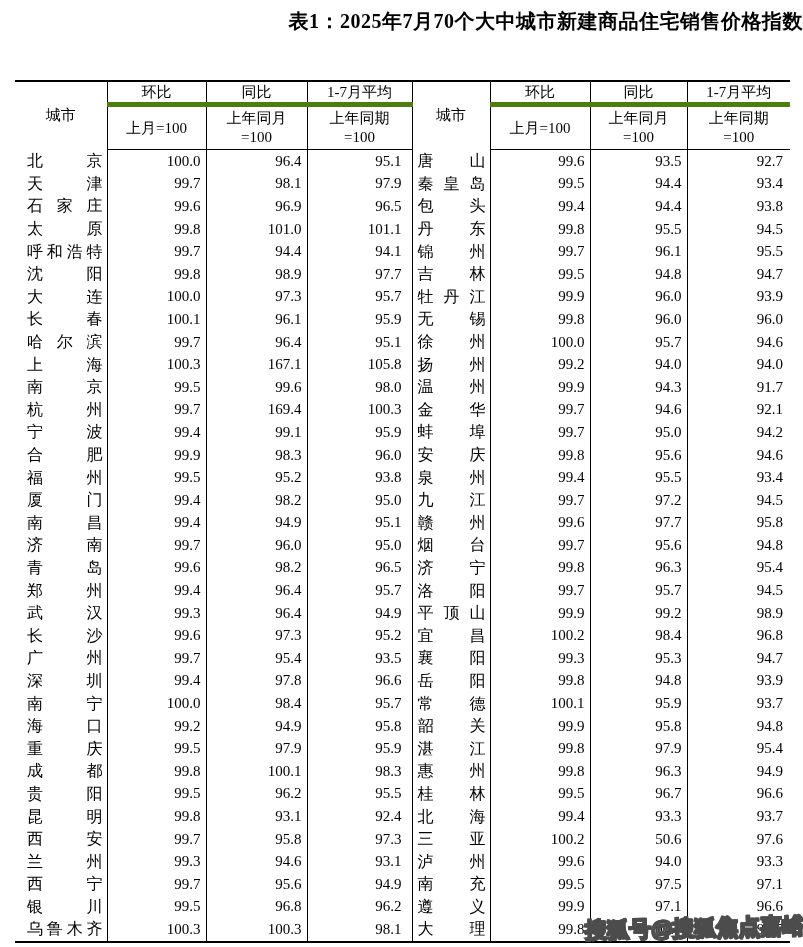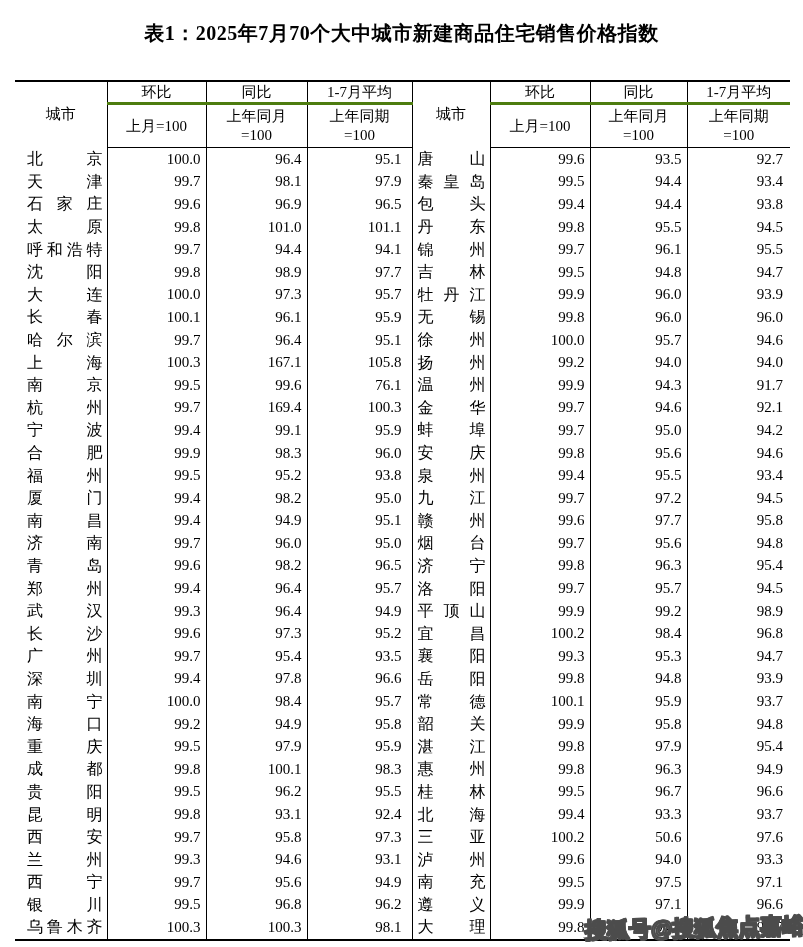--- a/index.html
+++ b/index.html
@@ -6,22 +6,22 @@
   body {
     width: 803px; height: 947px;
     background: #ffffff;
     position: relative;
     overflow: hidden;
     font-family: "Liberation Serif", "DejaVu Serif", serif;
     color: #000;
   }
   .title {
     position: absolute;
-    top: 20px; left: 0; width: 803px;
-    text-align: center;
+    top: 8px; left: 0; width: 803px;
+    text-align: right;
     font-size: 20px;
     font-weight: bold;
     letter-spacing: 0.5px;
   }
   table.pit {
     position: absolute;
     top: 80px; left: 15px;
     width: 775px;
     border-collapse: collapse;
     table-layout: fixed;
@@ -29,21 +29,21 @@
     border-bottom: 2.5px solid #000;
   }
   table.pit th, table.pit td {
     margin: 0; padding: 0;
     font-weight: normal;
     border-left: 1px solid #000;
     vertical-align: middle;
   }
   table.pit th.first-col, table.pit td.first-col { border-left: none; }
   thead th { font-size: 15px; text-align: center; }
-  thead tr.h1 th { height: 20px; border-bottom: 3px solid #4d7c0f; }
+  thead tr.h1 th { height: 20px; border-bottom: 5px solid #4d7c0f; }
   thead tr.h1 th.city-h { border-bottom: none; }
   thead tr.h2 th { height: 42px; border-bottom: 1px solid #000; line-height: 1.25; }
   thead th.city-h { border-bottom: 1px solid #000; }
   .two-line { white-space: pre-line; }
   tbody td { height: 22.6px; font-size: 15px; line-height: 1; }
   tbody td.num { text-align: right; padding-right: 5px; }
   tbody td.num.l-avg { padding-right: 10px; padding-left: 47px; }
   tbody td.num.r-avg { padding-right: 7px; }
   td.city { padding: 0; }
   .cityname {
@@ -319,21 +319,21 @@
       </tr>
       <tr>
         <td class="city l-city first-col">
           <div class="cityname">
             <span>南</span>
             <span>京</span>
           </div>
         </td>
         <td class="num">99.5</td>
         <td class="num">99.6</td>
-        <td class="num l-avg">76.1</td>
+        <td class="num l-avg">98.0</td>
         <td class="city r-city">
           <div class="cityname">
             <span>温</span>
             <span>州</span>
           </div>
         </td>
         <td class="num">99.9</td>
         <td class="num">94.3</td>
         <td class="num r-avg">91.7</td>
       </tr>

